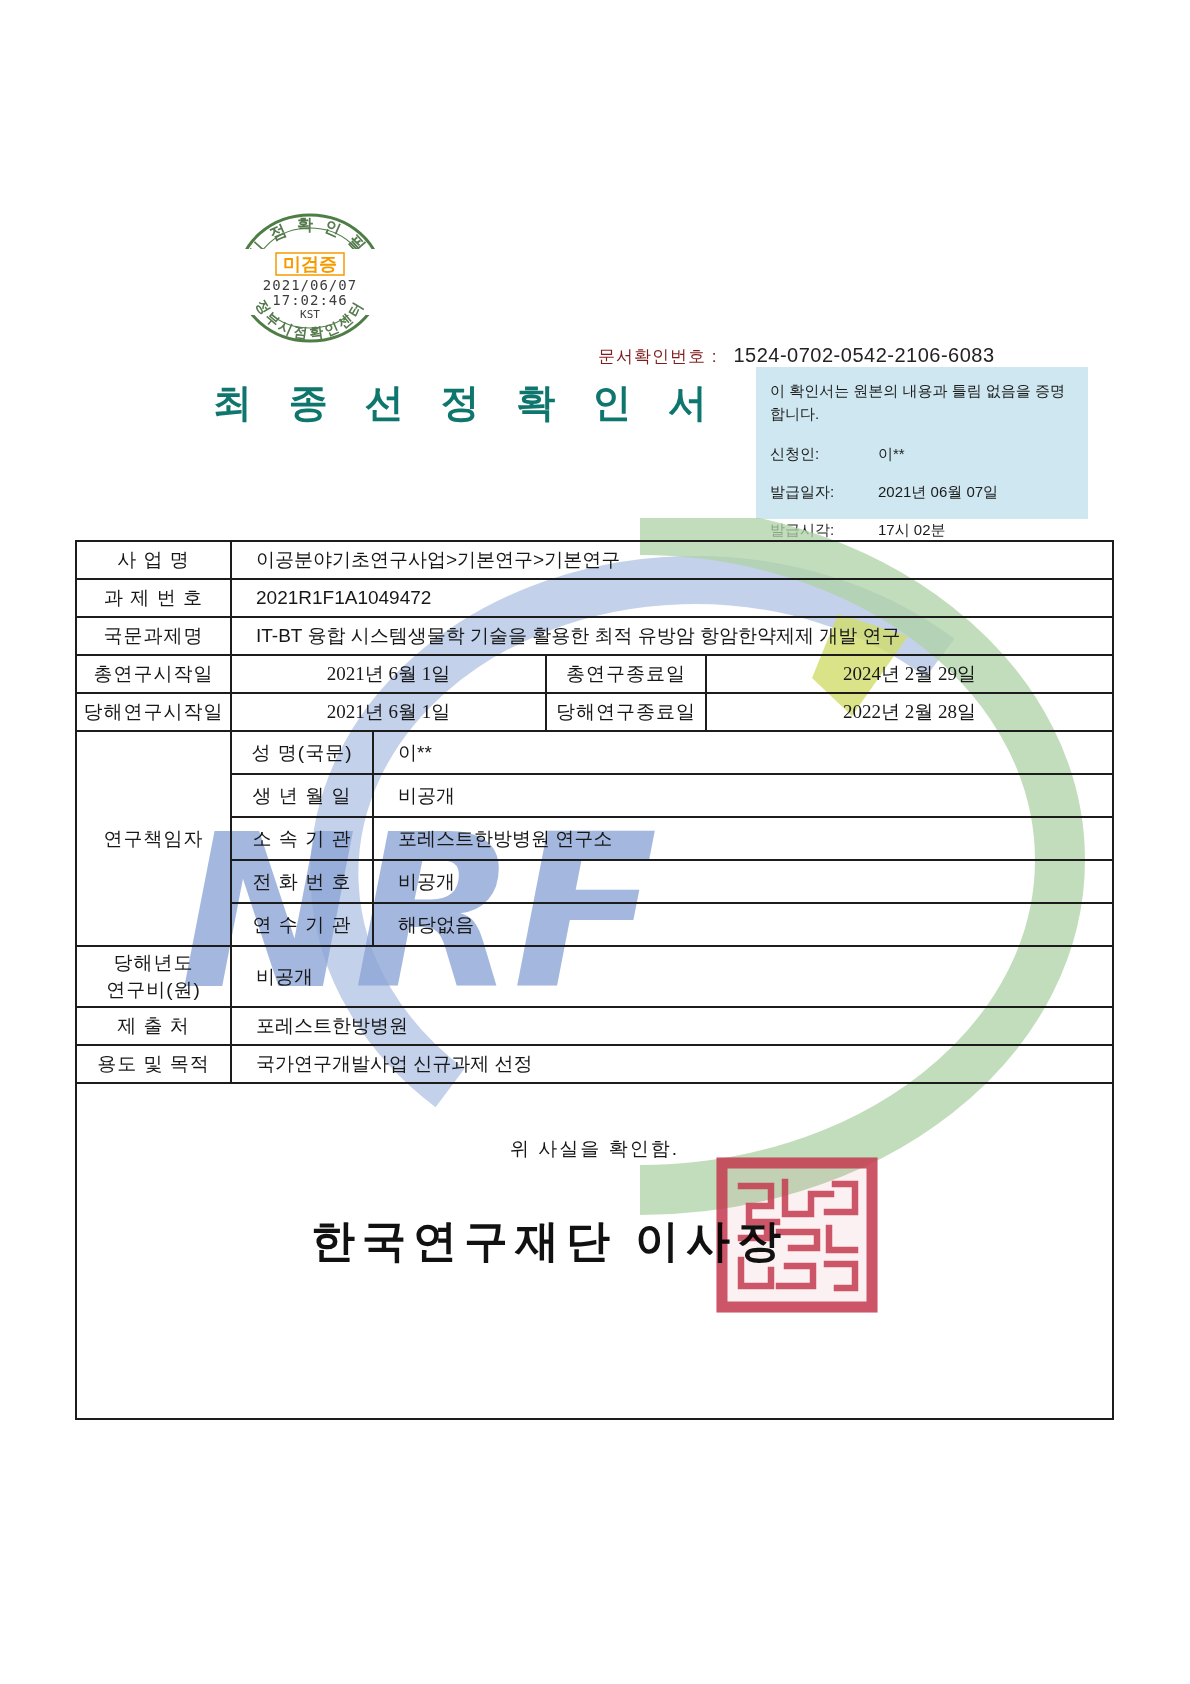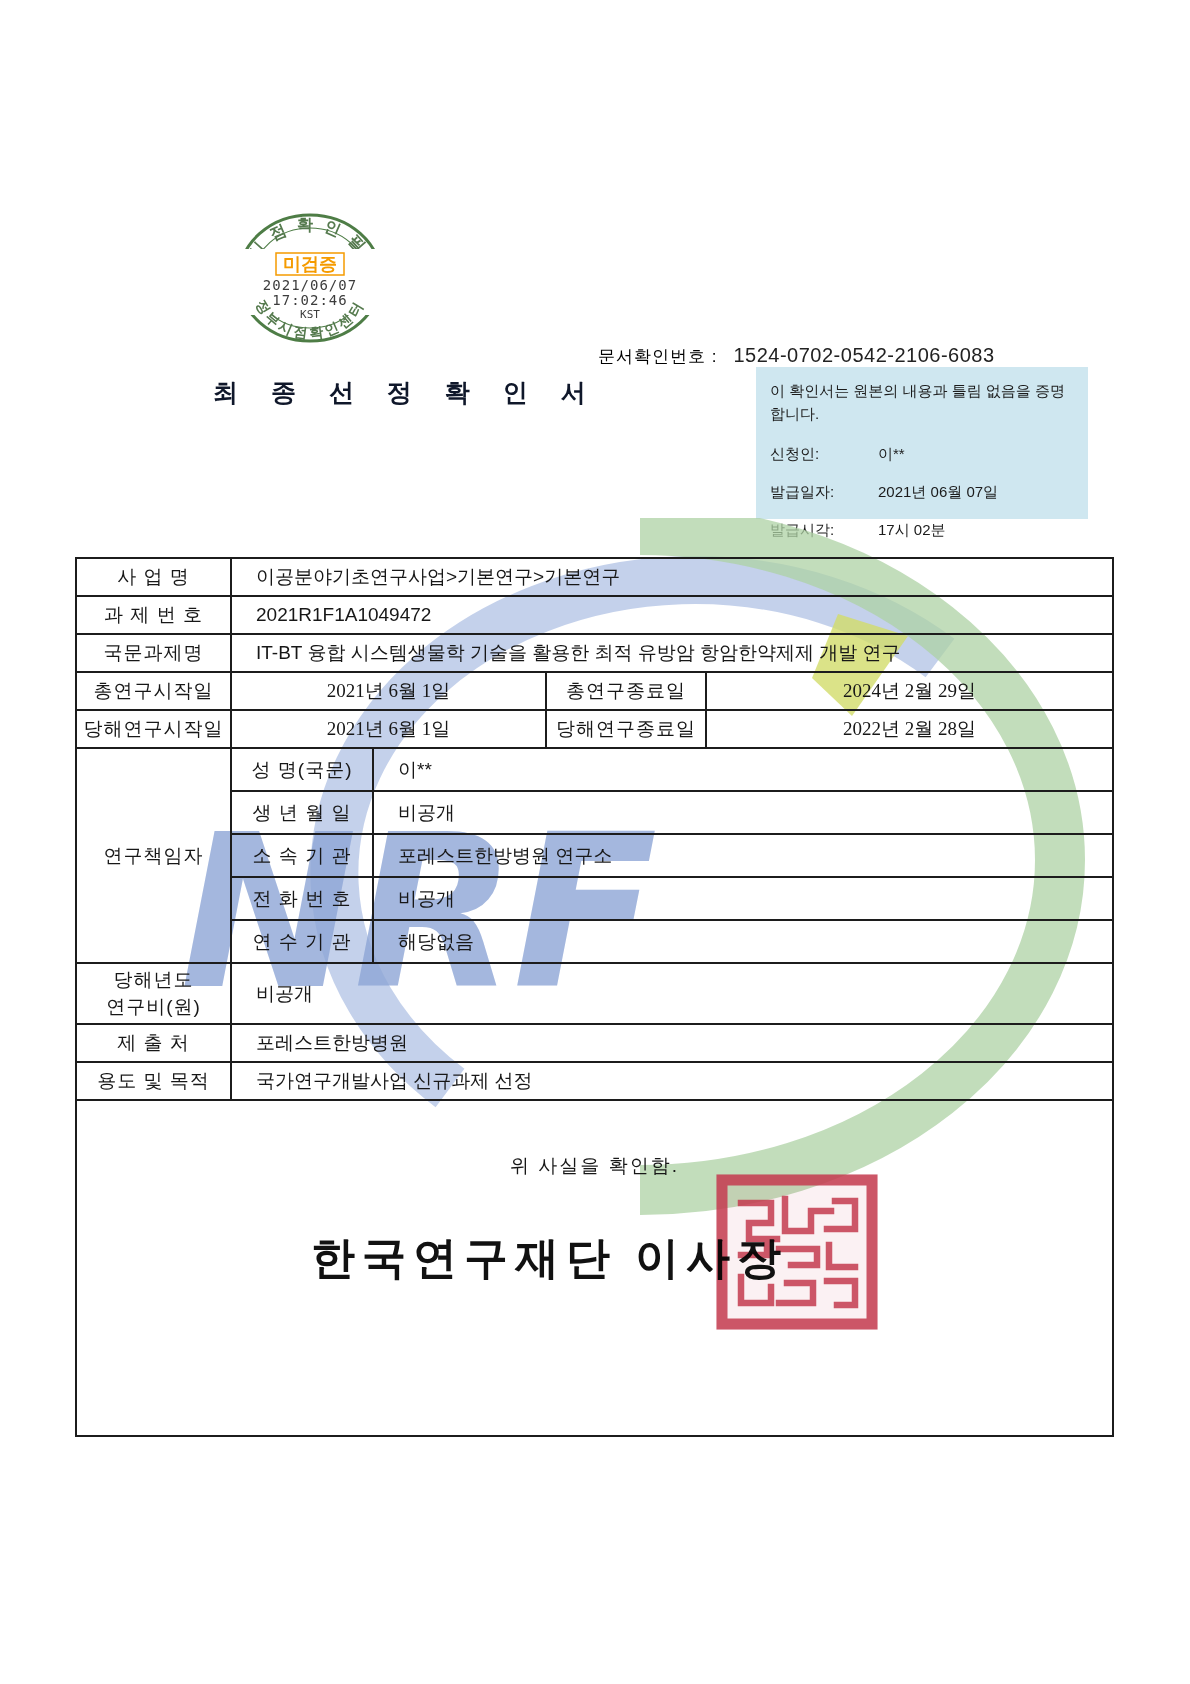--- a/index.html
+++ b/index.html
@@ -4,41 +4,41 @@
 <style>
   html,body{margin:0;padding:0;background:#ffffff;}
   .page{
     position:relative;width:1190px;height:1684px;background:#ffffff;overflow:hidden;
     font-family:"Liberation Sans","DejaVu Sans",sans-serif;color:#1f1f1f;
   }
   
   .stamp{position:absolute;left:234px;top:211px;width:152px;height:136px;}
   
   .docnum{position:absolute;left:598px;top:300px;display:flex;align-items:baseline;}
-  .docnum .lbl{font-size:17px;letter-spacing:1px;color:#000000;}
+  .docnum .lbl{font-size:17px;letter-spacing:1px;color:#7f1d1d;}
   .docnum .val{font-size:20px;margin-left:16px;letter-spacing:0.5px;color:#222;margin-top:44px;}
   
   .infobox{
     position:absolute;left:756px;top:367px;width:332px;height:152px;
     background:#cfe7f0;padding:12px 14px;box-sizing:border-box;font-size:15px;color:#1b1b1b;
   }
   .infobox .statement{line-height:1.55;margin-bottom:10px;}
   .infobox .row{display:flex;margin-top:19px;}
   .infobox .row .k{width:108px;flex:none;}
   .infobox .row .v{flex:1;}
   
   .doc-title{
-    position:absolute;left:213px;top:376px;font-size:25px;font-weight:bold;
-    letter-spacing:13px;color:#0f172a;white-space:nowrap;
+    position:absolute;left:213px;top:376px;font-size:39px;font-weight:bold;
+    letter-spacing:13px;color:#0f766e;white-space:nowrap;
   }
   
   .watermark{position:absolute;left:150px;top:518px;width:940px;height:700px;z-index:0;pointer-events:none;}
   
   table.main{
-    position:absolute;left:75px;top:557px;width:1037px;z-index:1;
+    position:absolute;left:75px;top:540px;width:1037px;z-index:1;
     border-collapse:collapse;table-layout:fixed;background:transparent;border-radius:12px;
   }
   table.main td{
     border:2px solid #1c1c1c;font-size:19px;color:#171717;
     overflow:hidden;white-space:nowrap;background:transparent;
   }
   td.lbl{text-align:center;letter-spacing:1px;}
   td.val{text-align:left;padding-left:24px;}
   td.cen{text-align:center;font-family:Liberation Serif, serif;}
   tr.h38{height:38px;}

